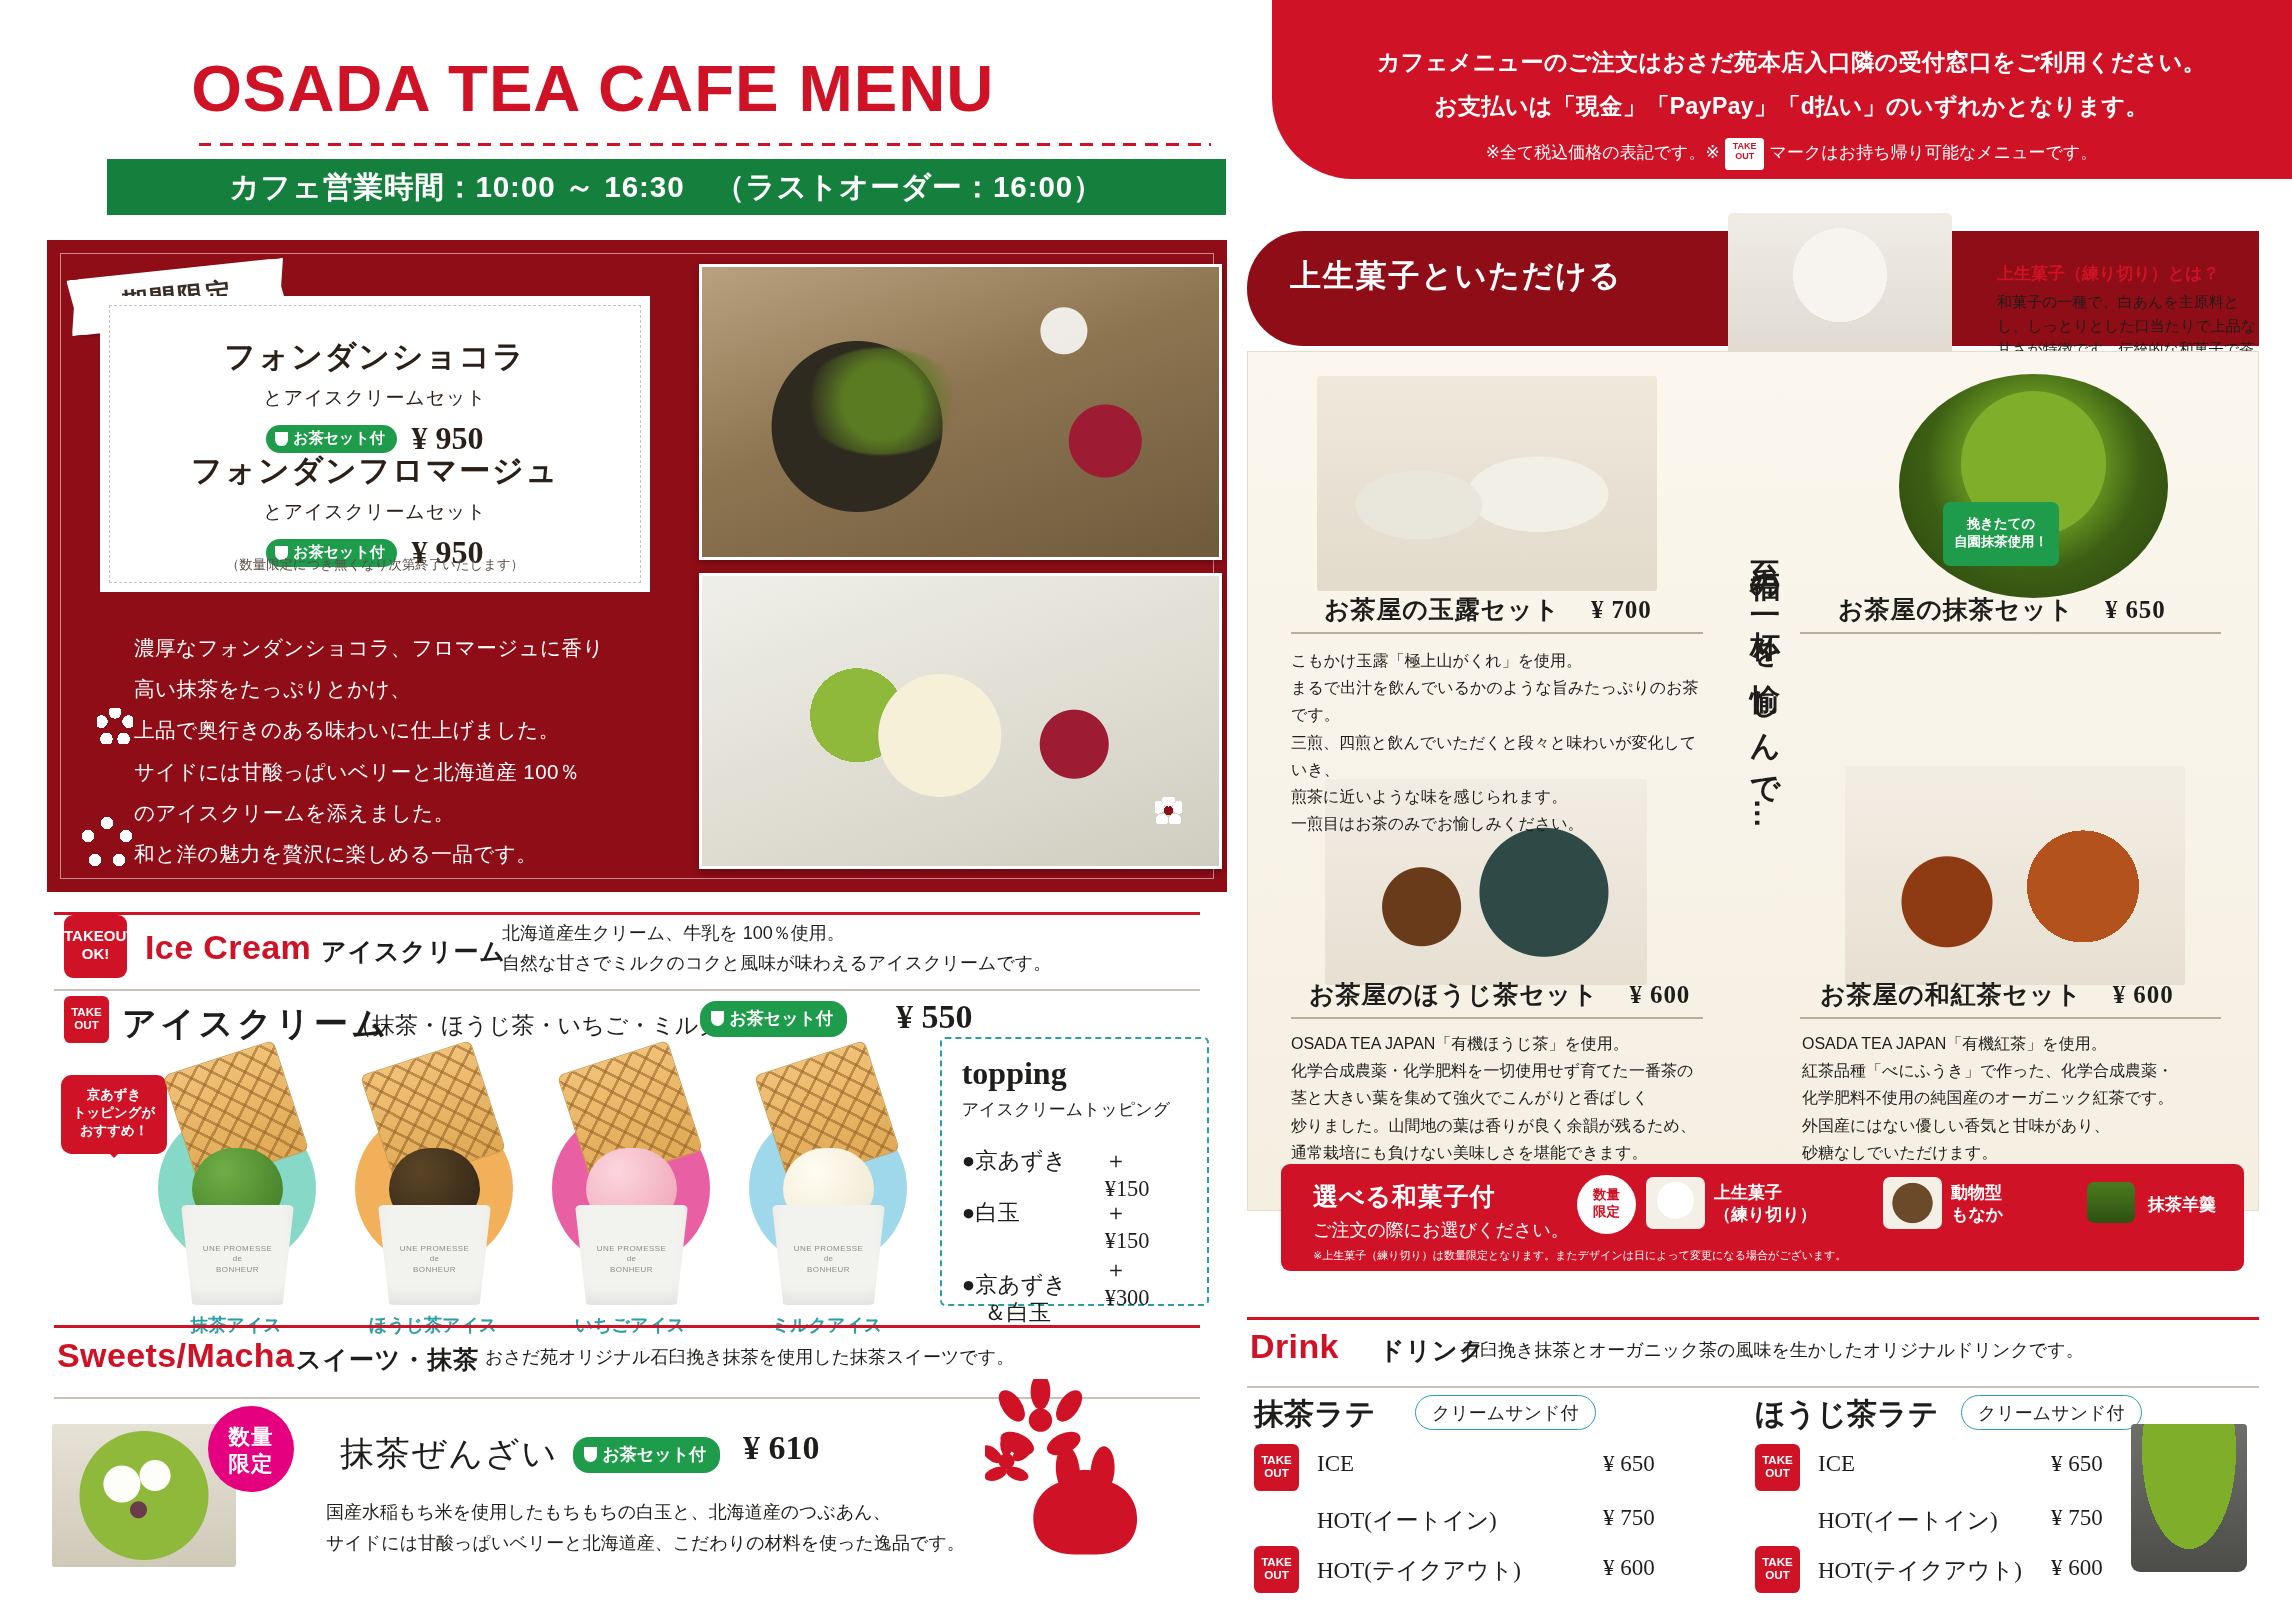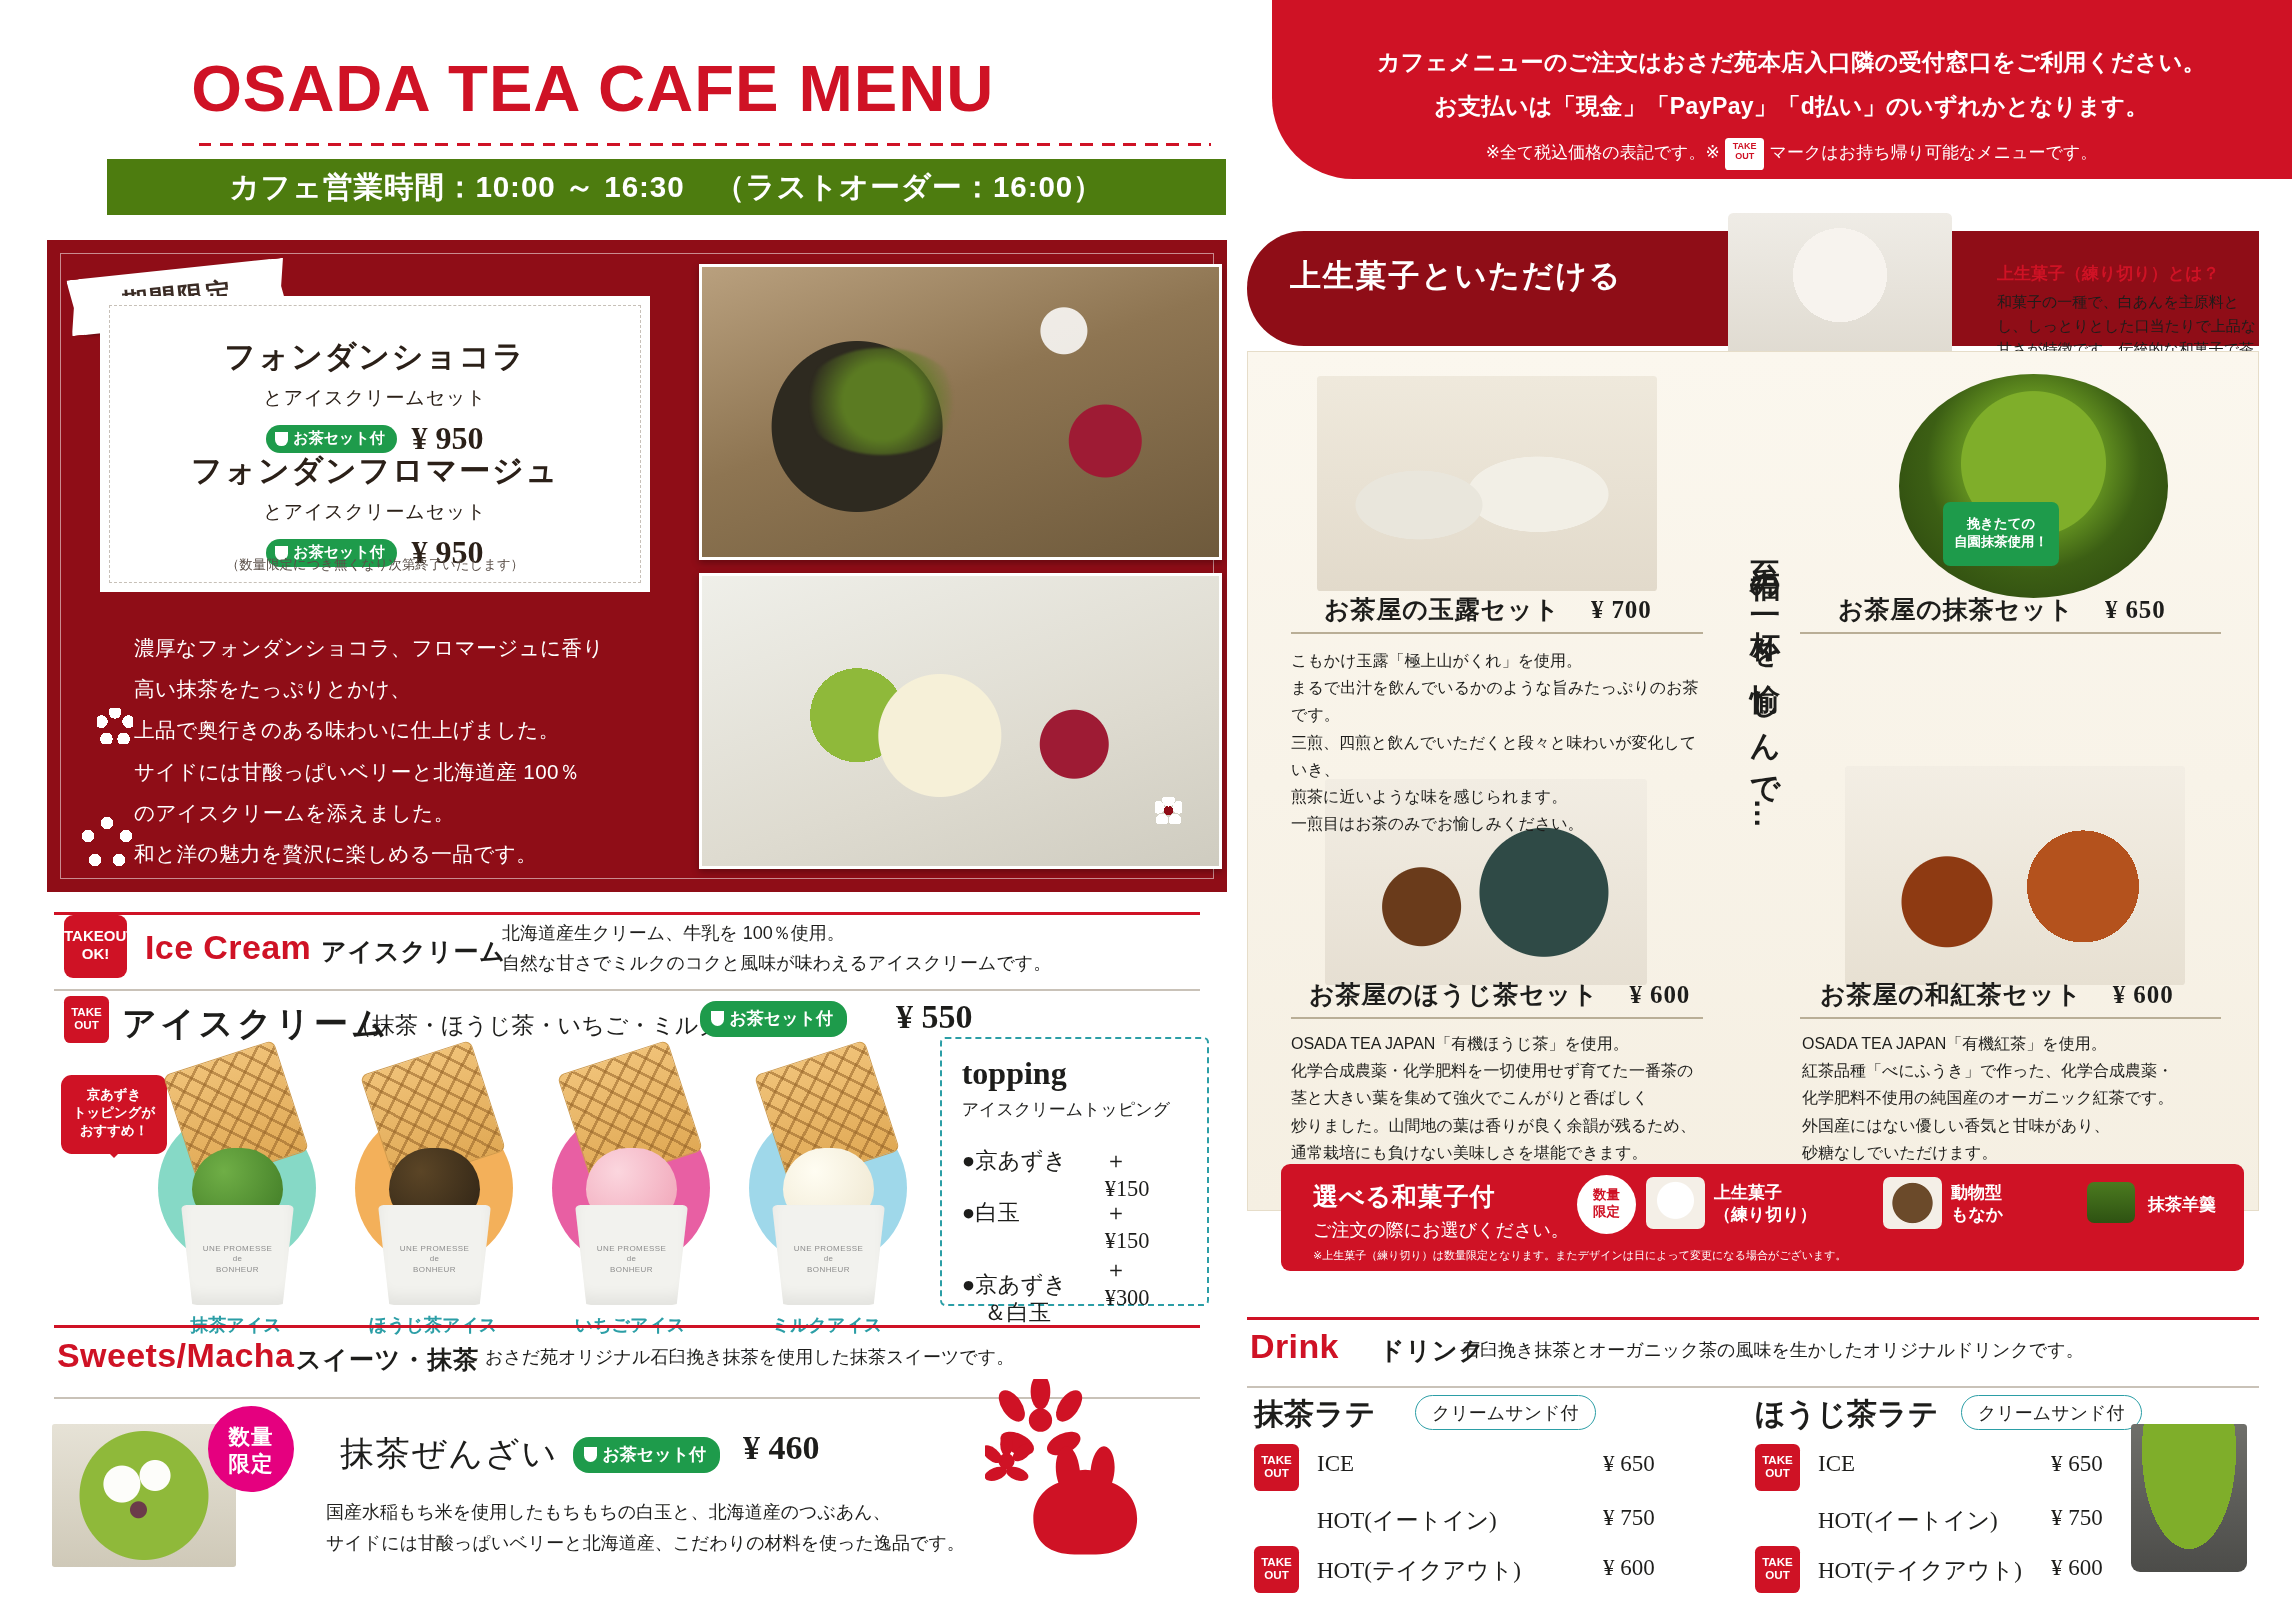--- a/index.html
+++ b/index.html
@@ -18,21 +18,21 @@
     font-weight: bold; font-size: 64px; letter-spacing: 0.9px;
     color: #cf1225; white-space: nowrap;
     transform: scaleX(1.02);
   }
   .title-rule {
     position: absolute; left: 199px; top: 143px; width: 1012px; height: 2.7px;
     background: repeating-linear-gradient(to right, #cf1225 0 12.5px, transparent 12.5px 21.5px);
   }
   .hours-bar {
     position: absolute; left: 107px; top: 159px; width: 1119px; height: 56px;
-    background: #4d7c0f;
+    background: #15803d;
   }
   .hours-bar span {
     display:block; color:#fff; font-size: 29.6px; font-weight: bold;
     line-height: 56px; text-align:center; letter-spacing: 0.9px;
   }
 
   
   .notice {
     position: absolute; left: 1272px; top: 0; width: 1021px; height: 179px;
     background:#cf1225; border-bottom-left-radius: 81px;
@@ -402,21 +402,21 @@
   <div class="sec-hr" style="left:54px;top:1397px;width:1146px;height:1.8px;background:#c9c2b8;"></div>
 
   <div class="zen-photo"></div>
   <div class="limited" style="left:208px;top:1406px;white-space:pre-line">数量
 限定</div>
   <div style="position:absolute;left:340px;top:1431px;font-size:34px;font-weight:normal;color:#1d1d1b;letter-spacing:1.8px">抹茶ぜんざい</div>
   <div class="chip-tea2" style="left:573px;top:1437px">
       <i style="width:13.4px;height:15px;background:#fff;border-radius:0 0 7.2px 7.2px;display:inline-block"></i>
       <span>お茶セット付</span>
     </div>
-  <div style="position:absolute;left:743px;top:1429px;font-size:34px;font-weight:bold;font-family:'Liberation Serif',serif;color:#1d1d1b">¥ 460</div>
+  <div style="position:absolute;left:743px;top:1429px;font-size:34px;font-weight:bold;font-family:'Liberation Serif',serif;color:#1d1d1b">¥ 610</div>
   <div style="position:absolute;left:326px;top:1497px;font-size:18px;line-height:1.7;color:#1d1d1b;white-space:pre-line">国産水稲もち米を使用したもちもちの白玉と、北海道産のつぶあん、
 サイドには甘酸っぱいベリーと北海道産、こだわりの材料を使った逸品です。</div>
 
   <svg class="rabbit" viewBox="0 0 190 210">
     <g fill="#cf1225">
       <circle cx="62" cy="46" r="13"></circle>
       <ellipse cx="62" cy="14" rx="11" ry="20"></ellipse>
         <ellipse cx="94" cy="30" rx="11" ry="20" transform="rotate(35 94 30)"></ellipse>
       <ellipse cx="30" cy="30" rx="11" ry="20" transform="rotate(-35 30 30)"></ellipse>
       <ellipse cx="36" cy="72" rx="11" ry="20" transform="rotate(-65 36 72)"></ellipse>

